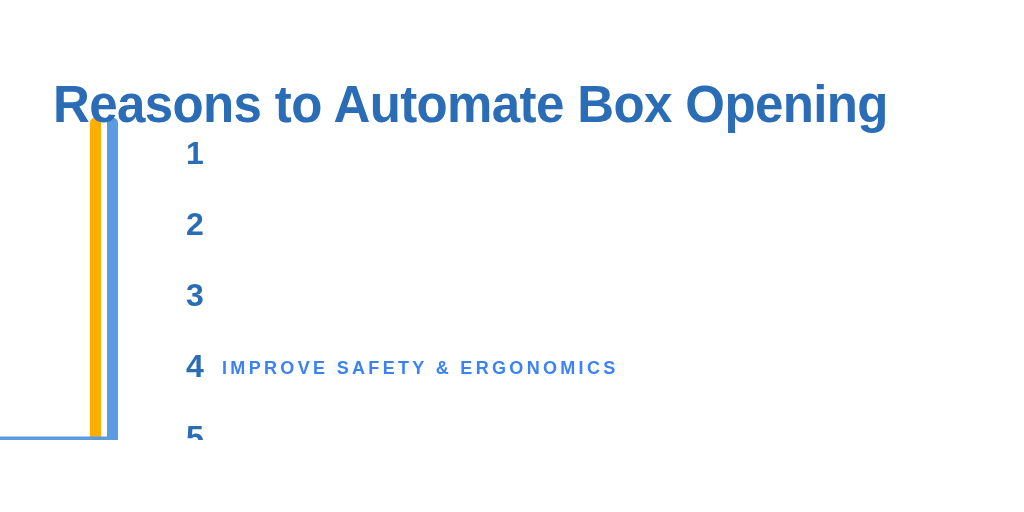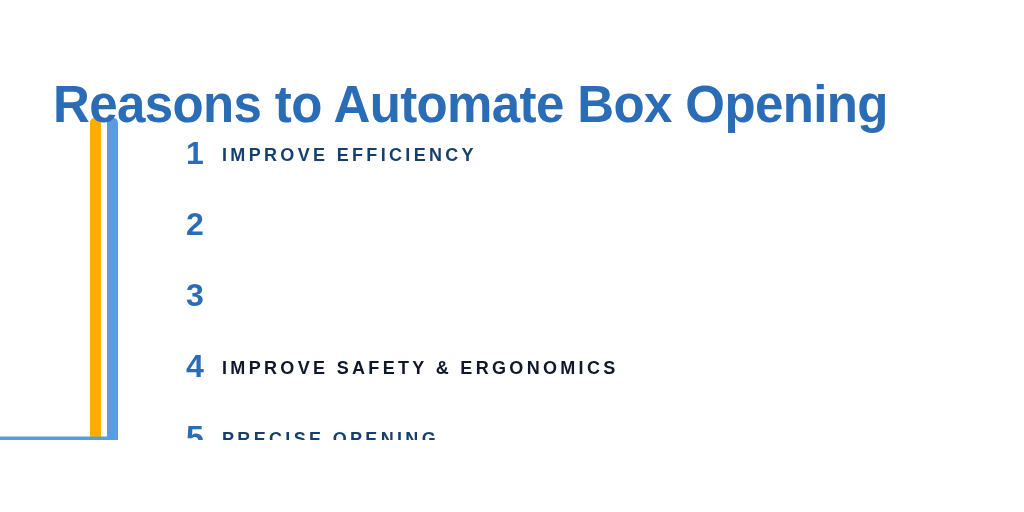--- a/index.html
+++ b/index.html
@@ -91,35 +91,33 @@
 
     <path id="blue-bracket" d="M 112.5 123 L 112.5 442 L -10 442" fill="none" stroke="#5B9BE0" stroke-width="11" stroke-linecap="round" stroke-linejoin="round"></path>
   </svg>
 
   <h1 class="title" style="color: rgb(43, 108, 183);">Reasons to Automate Box Opening</h1>
 
   <div class="list">
 
     <div class="row">
       <span class="num" style="color: rgb(43, 108, 183);">1</span>
-      <span class="label" style="color: rgb(21, 64, 110);">IMPROVE EFFICIENCY</span>
     </div>
 
     <div class="row">
       <span class="num" style="color: rgb(43, 108, 183);">2</span>
     </div>
 
     <div class="row">
       <span class="num" style="color: rgb(43, 108, 183);">3</span>
     </div>
 
     <div class="row">
       <span class="num" style="color: rgb(43, 108, 183);">4</span>
-      <span class="label" style="color: #0f172a;">IMPROVE SAFETY &amp; ERGONOMICS</span>
+      <span class="label" style="color: #3b82f6;">IMPROVE SAFETY &amp; ERGONOMICS</span>
     </div>
 
     <div class="row">
       <span class="num" style="color: rgb(43, 108, 183);">5</span>
-      <span class="label" style="color: rgb(21, 64, 110);">PRECISE OPENING</span>
     </div>
 
   </div>
 </div>
 
 </body></html>

